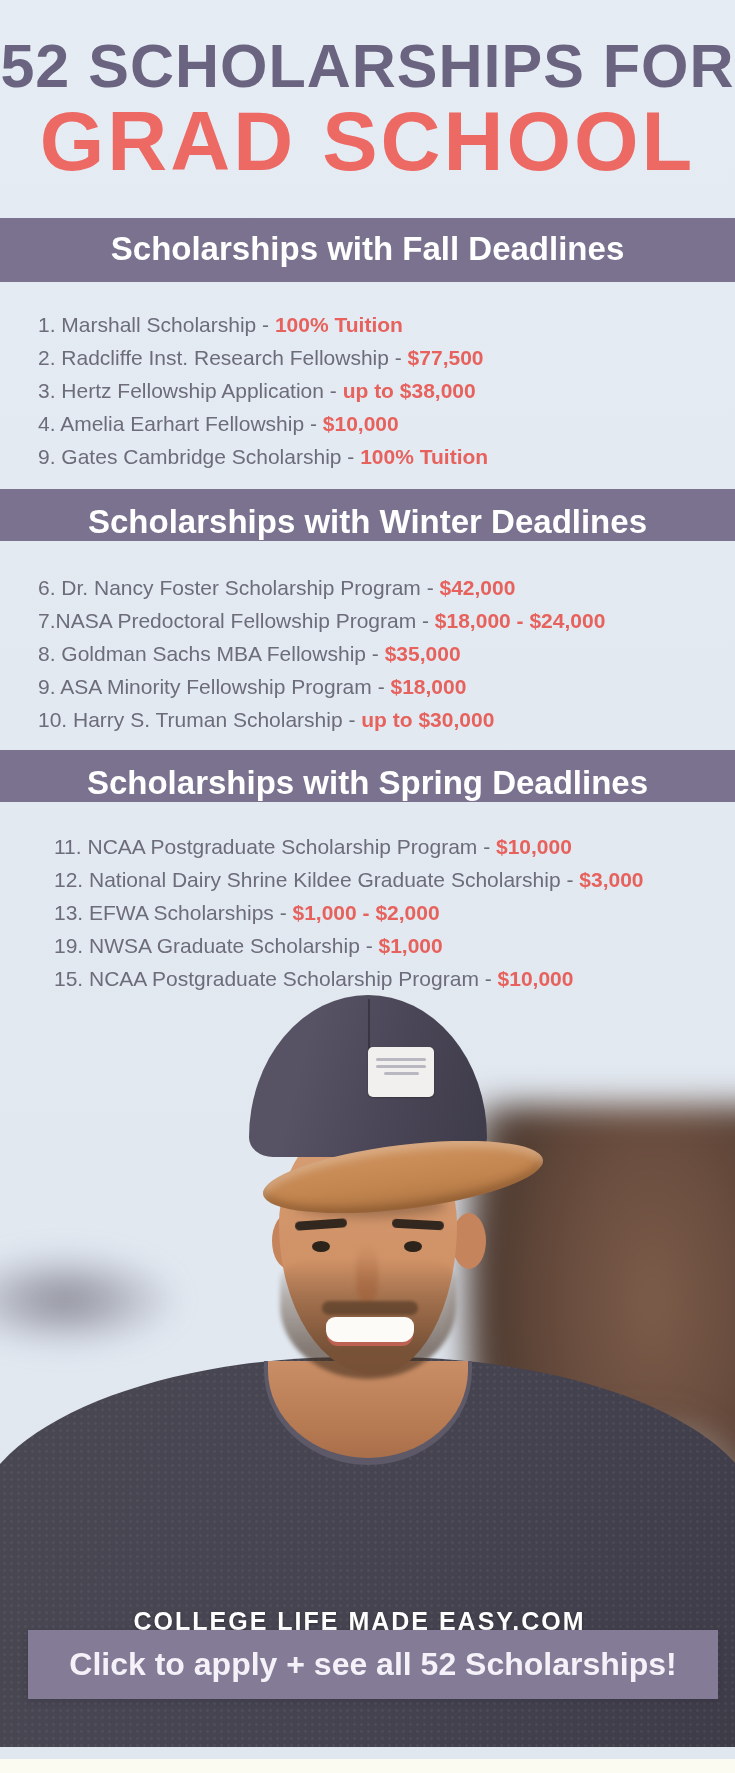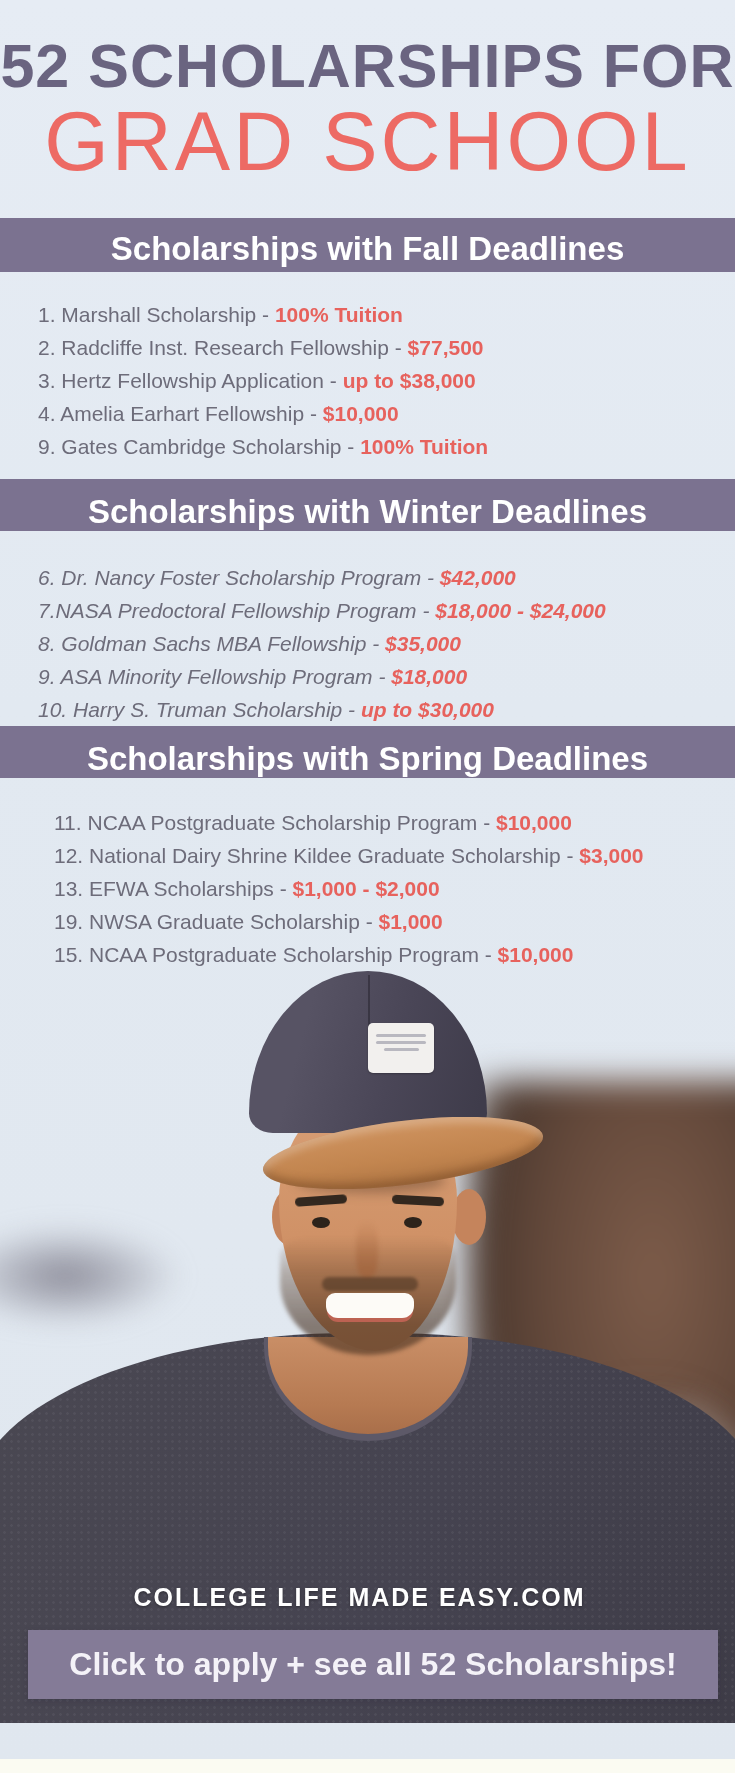--- a/index.html
+++ b/index.html
@@ -9,33 +9,33 @@
     background:linear-gradient(180deg,#e6ecf4 0%,#e2e9f1 40%,#e0e7ef 100%);
     font-family:"Liberation Sans",sans-serif;overflow:hidden;
   }
   
   .header{height:218px;text-align:center;}
   .title1{
     padding-top:34px;font-size:61px;line-height:1.08;font-weight:700;
     color:#6a6480;letter-spacing:1px;
   }
   .title2{
-    font-size:83px;line-height:1.0;font-weight:400;color:#ed6a64;letter-spacing:3px;
+    font-size:83px;line-height:1.0;font-weight:700;color:#ed6a64;letter-spacing:3px;
   }
   
   .band{
     background:#7b7290;color:#ffffff;text-align:center;
     font-weight:700;font-size:33px;
   }
-  .band-1{height:54px;line-height:62px;}
+  .band-1{height:64px;line-height:62px;}
   .band-2,.band-3{height:52px;line-height:66px;}
   
   .list{padding-left:38px;font-size:21px;color:#6d6c7a;}
   .list-1{padding-top:26px;padding-bottom:16px;}
-  .list-2{padding-top:30px;font-style:italic;}
+  .list-2{padding-top:30px;padding-bottom:14px;}
   .list-3{padding-top:28px;padding-bottom:0;margin-left:16px;}
   .item{height:33px;line-height:33px;white-space:nowrap;}
   .amount{color:#e7625d;font-weight:700;text-align:right;}
   
   .photo{position:relative;width:735px;height:752px;overflow:hidden;}
   .photo .layer{position:absolute;}
   .bg-rock-right{
     right:-70px;top:110px;width:340px;height:560px;
     background:radial-gradient(ellipse at 55% 35%,#7d5c4a 0%,#64493b 40%,#4c392f 65%,rgba(76,57,47,0) 82%);
     filter:blur(16px);

